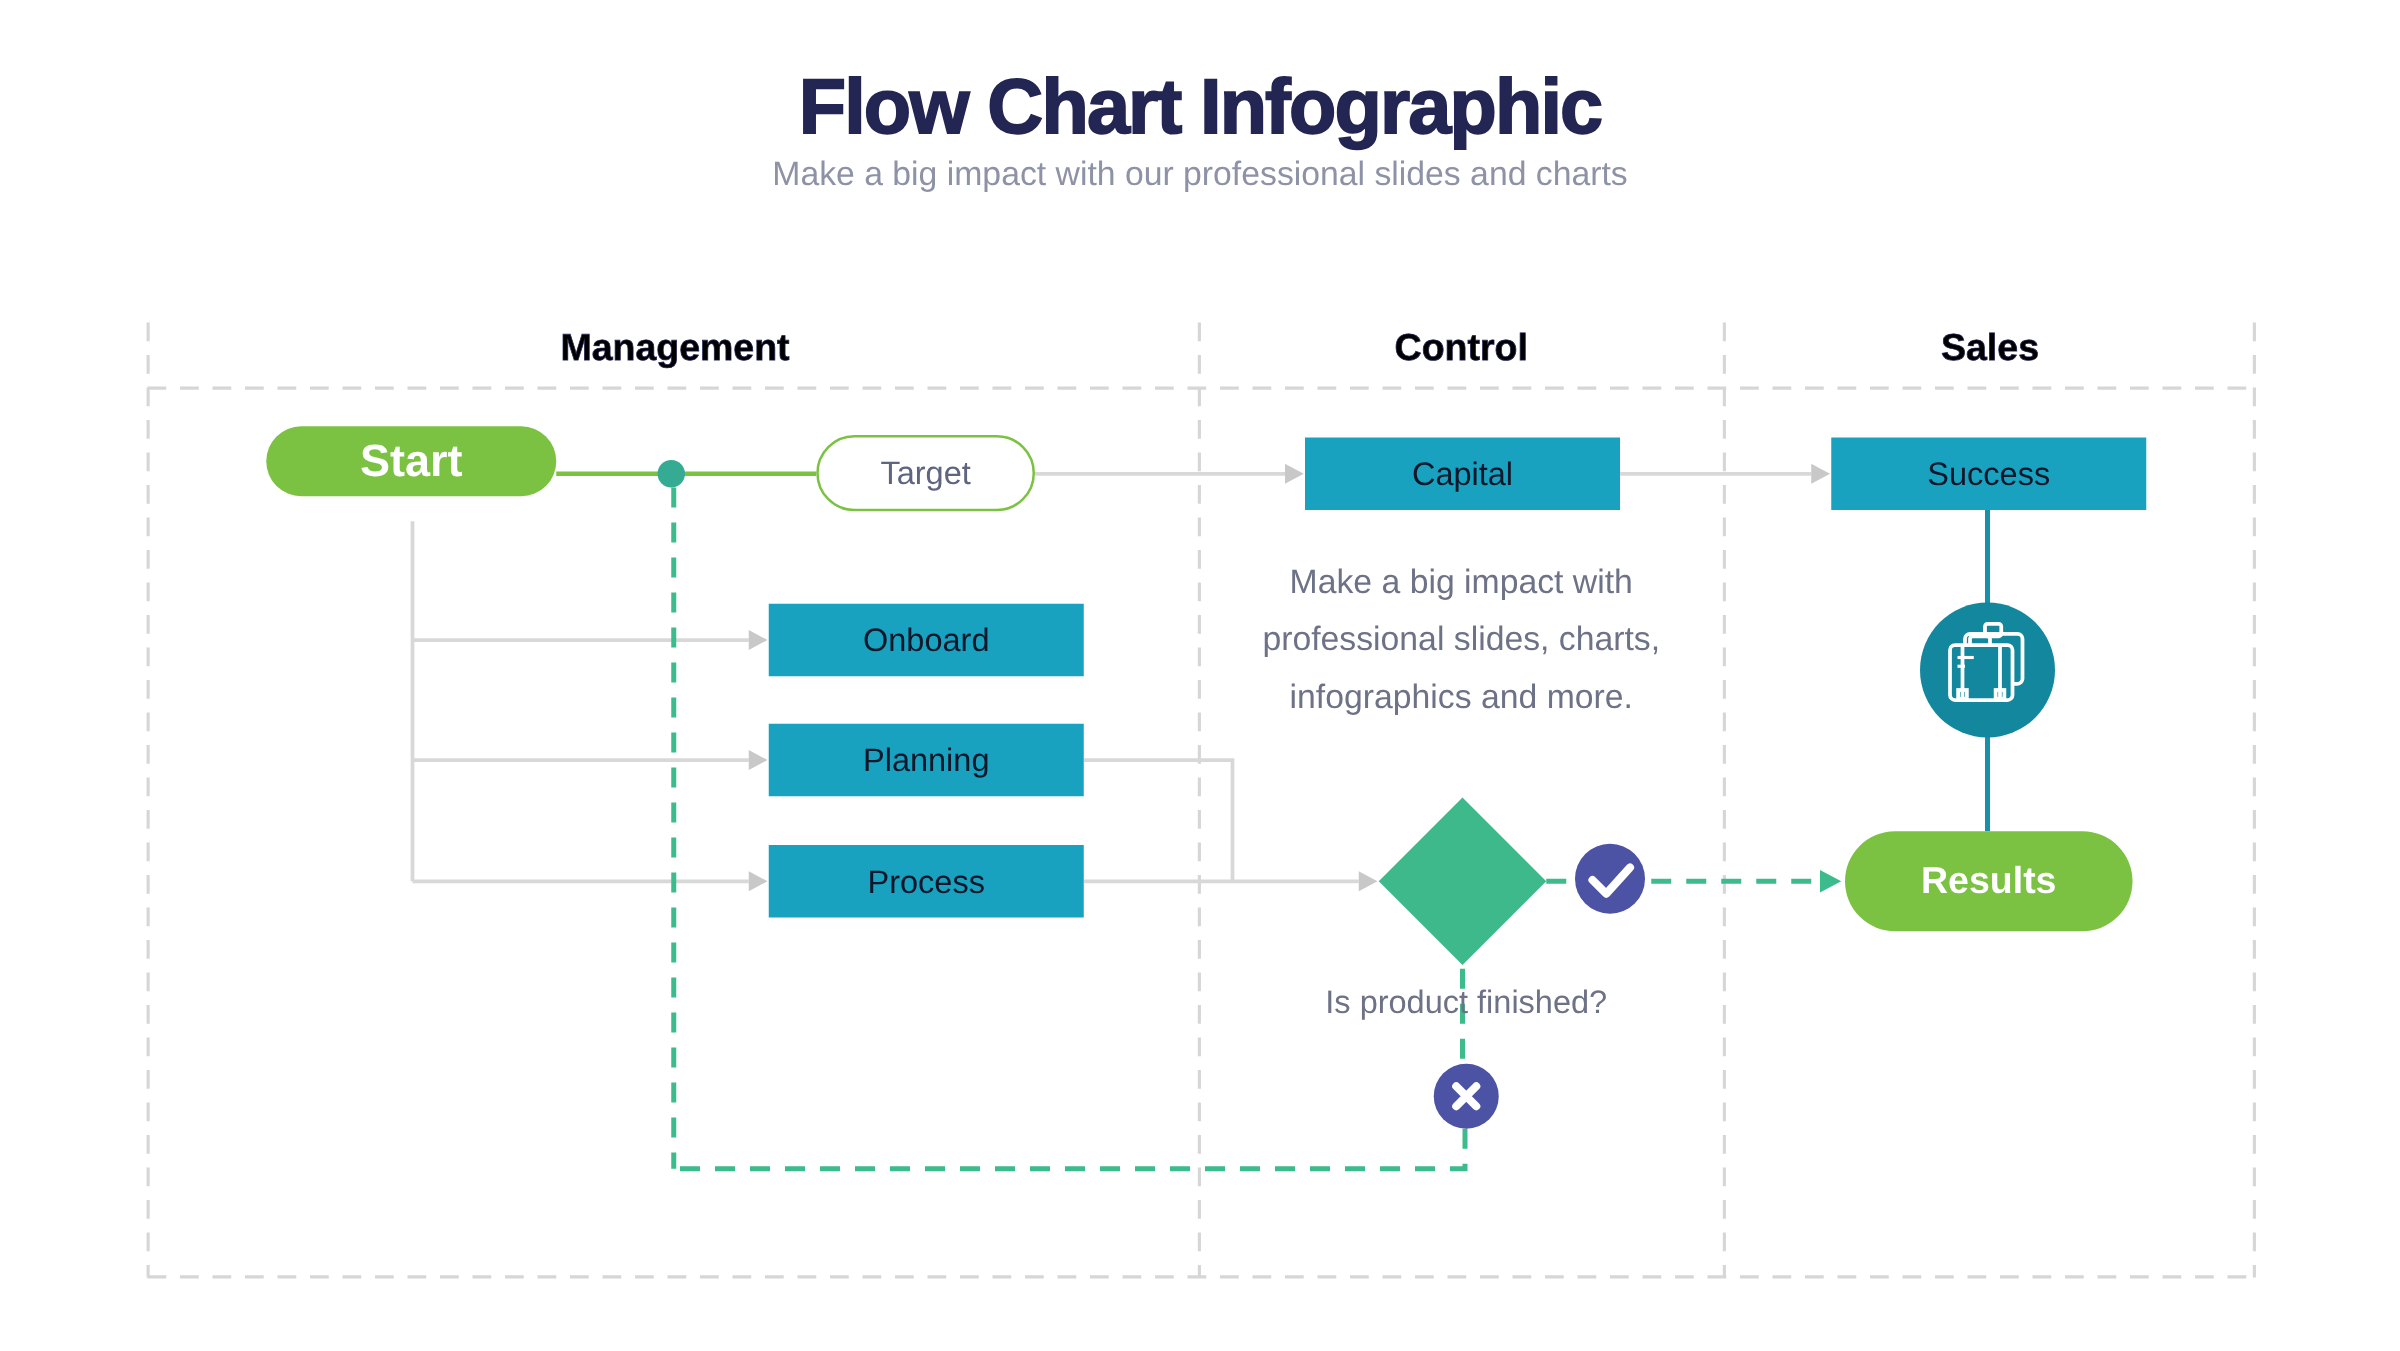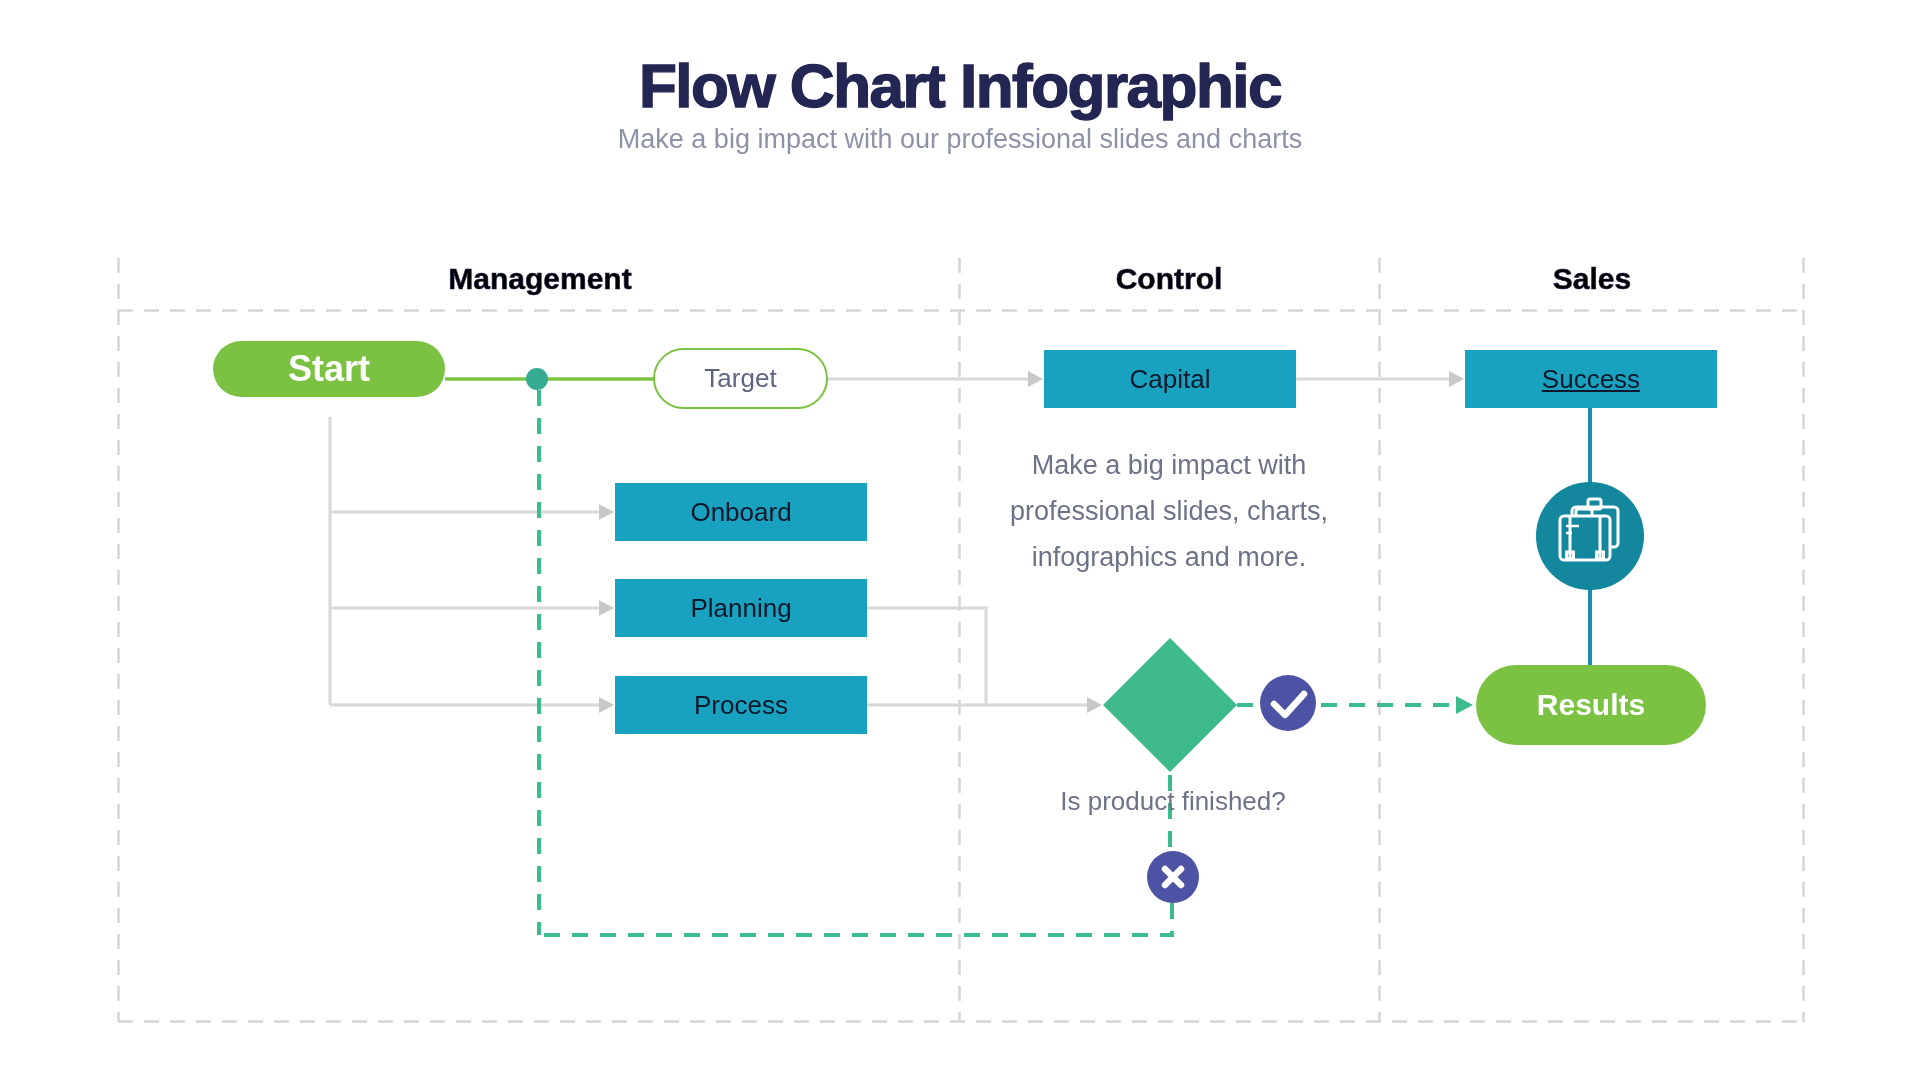--- a/index.html
+++ b/index.html
@@ -30,21 +30,21 @@
   .pill-start{
     left:213px;top:341px;width:232px;height:56px;border-radius:38px;
     background:#7cc242;color:#ffffff;font-size:36px;font-weight:700;
   }
   .pill-target{
     left:653px;top:348px;width:175px;height:61px;border-radius:31px;
     background:#ffffff;border:2.5px solid #7cc242;color:#5f6480;font-size:26px;
   }
   .box{background:#18a2c0;color:#0f172a;font-size:26px;}
   .box-capital{left:1044px;top:350px;width:252px;height:58px;}
-  .box-success{left:1465px;top:350px;width:252px;height:58px;text-decoration:underline;}
+  .box-success{left:1465px;top:350px;width:252px;height:58px;}
   .box-onboard{left:615px;top:483px;width:252px;height:58px;}
   .box-planning{left:615px;top:579px;width:252px;height:58px;}
   .box-process{left:615px;top:676px;width:252px;height:58px;}
   .pill-results{
     left:1476px;top:665px;width:230px;height:80px;border-radius:40px;
     background:#7cc242;color:#ffffff;font-size:30px;font-weight:700;
   }
   .description{
     left:994px;top:442px;width:350px;text-align:center;
     font-size:27px;line-height:46px;color:#6e7287;

